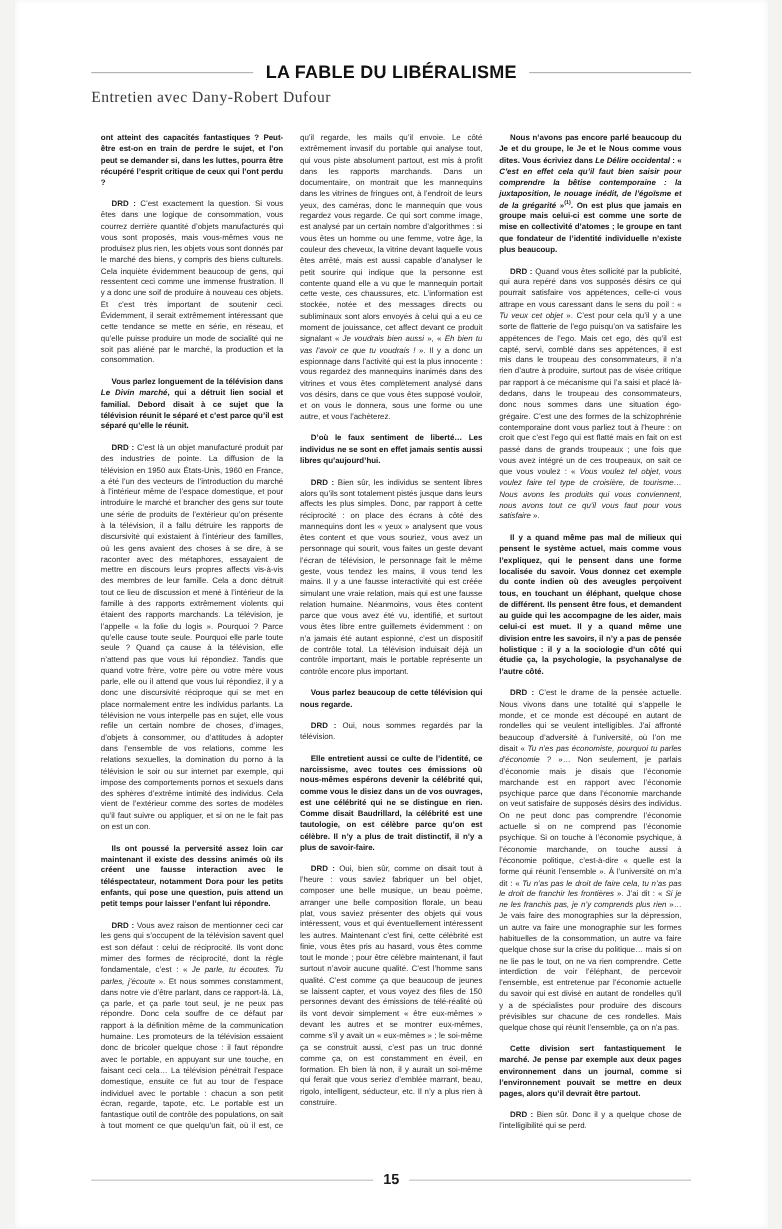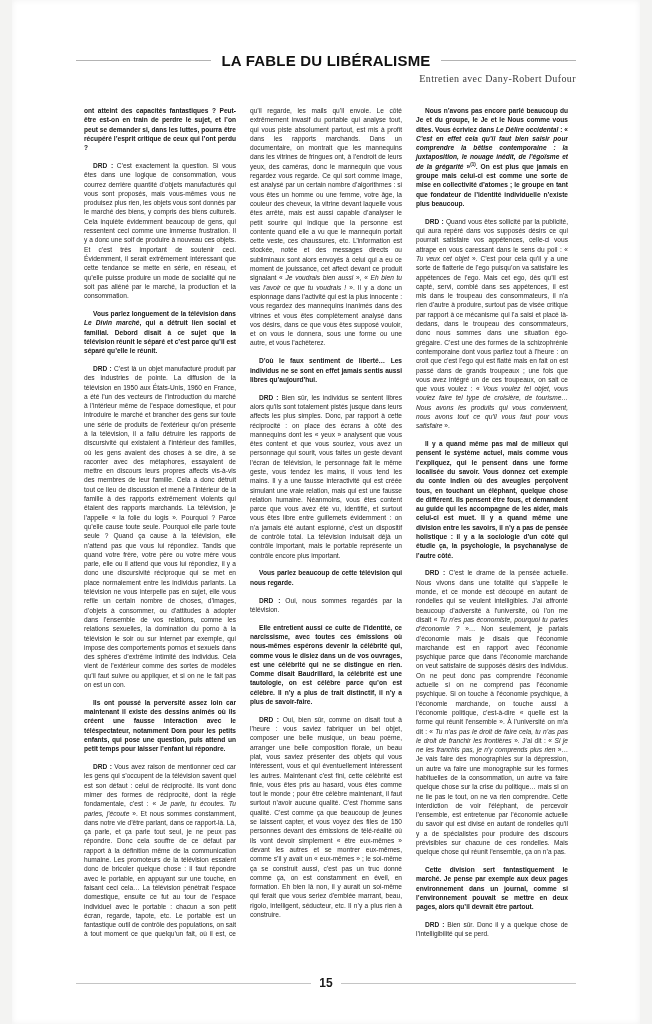--- a/index.html
+++ b/index.html
@@ -10,22 +10,22 @@
     box-shadow:inset 0 0 6px rgba(0,0,0,0.06);
   }
   .header{padding:52px 64px 0 64px;}
   .title-row{display:flex;align-items:center;gap:10px;}
   .hrule{flex:1;height:1px;background:#b3b3b3;}
   .page-title{
     font-size:15px;font-weight:700;margin:0;white-space:nowrap;
     letter-spacing:0.2px;color:#111;
   }
   .subtitle{
-    text-align:right;font-family:"Liberation Serif",serif;
-    font-size:10px;color:#3c3c3c;margin-top:4px;letter-spacing:0.4px;
+    text-align:left;font-family:"Liberation Serif",serif;
+    font-size:13px;color:#3c3c3c;margin-top:4px;letter-spacing:0.4px;
   }
   .article{
     margin:22px 72px 0 72px;height:836px;
     column-count:3;column-gap:14px;column-fill:auto;
     text-align:justify;font-size:6.6px;line-height:9.3px;
     overflow:hidden;hyphens:auto;-webkit-hyphens:auto;
   }
   .para{margin:0 0 8.5px 0;text-indent:9px;}
   .noindent{text-indent:0;}
   .question{font-weight:700;color:#161616;}

